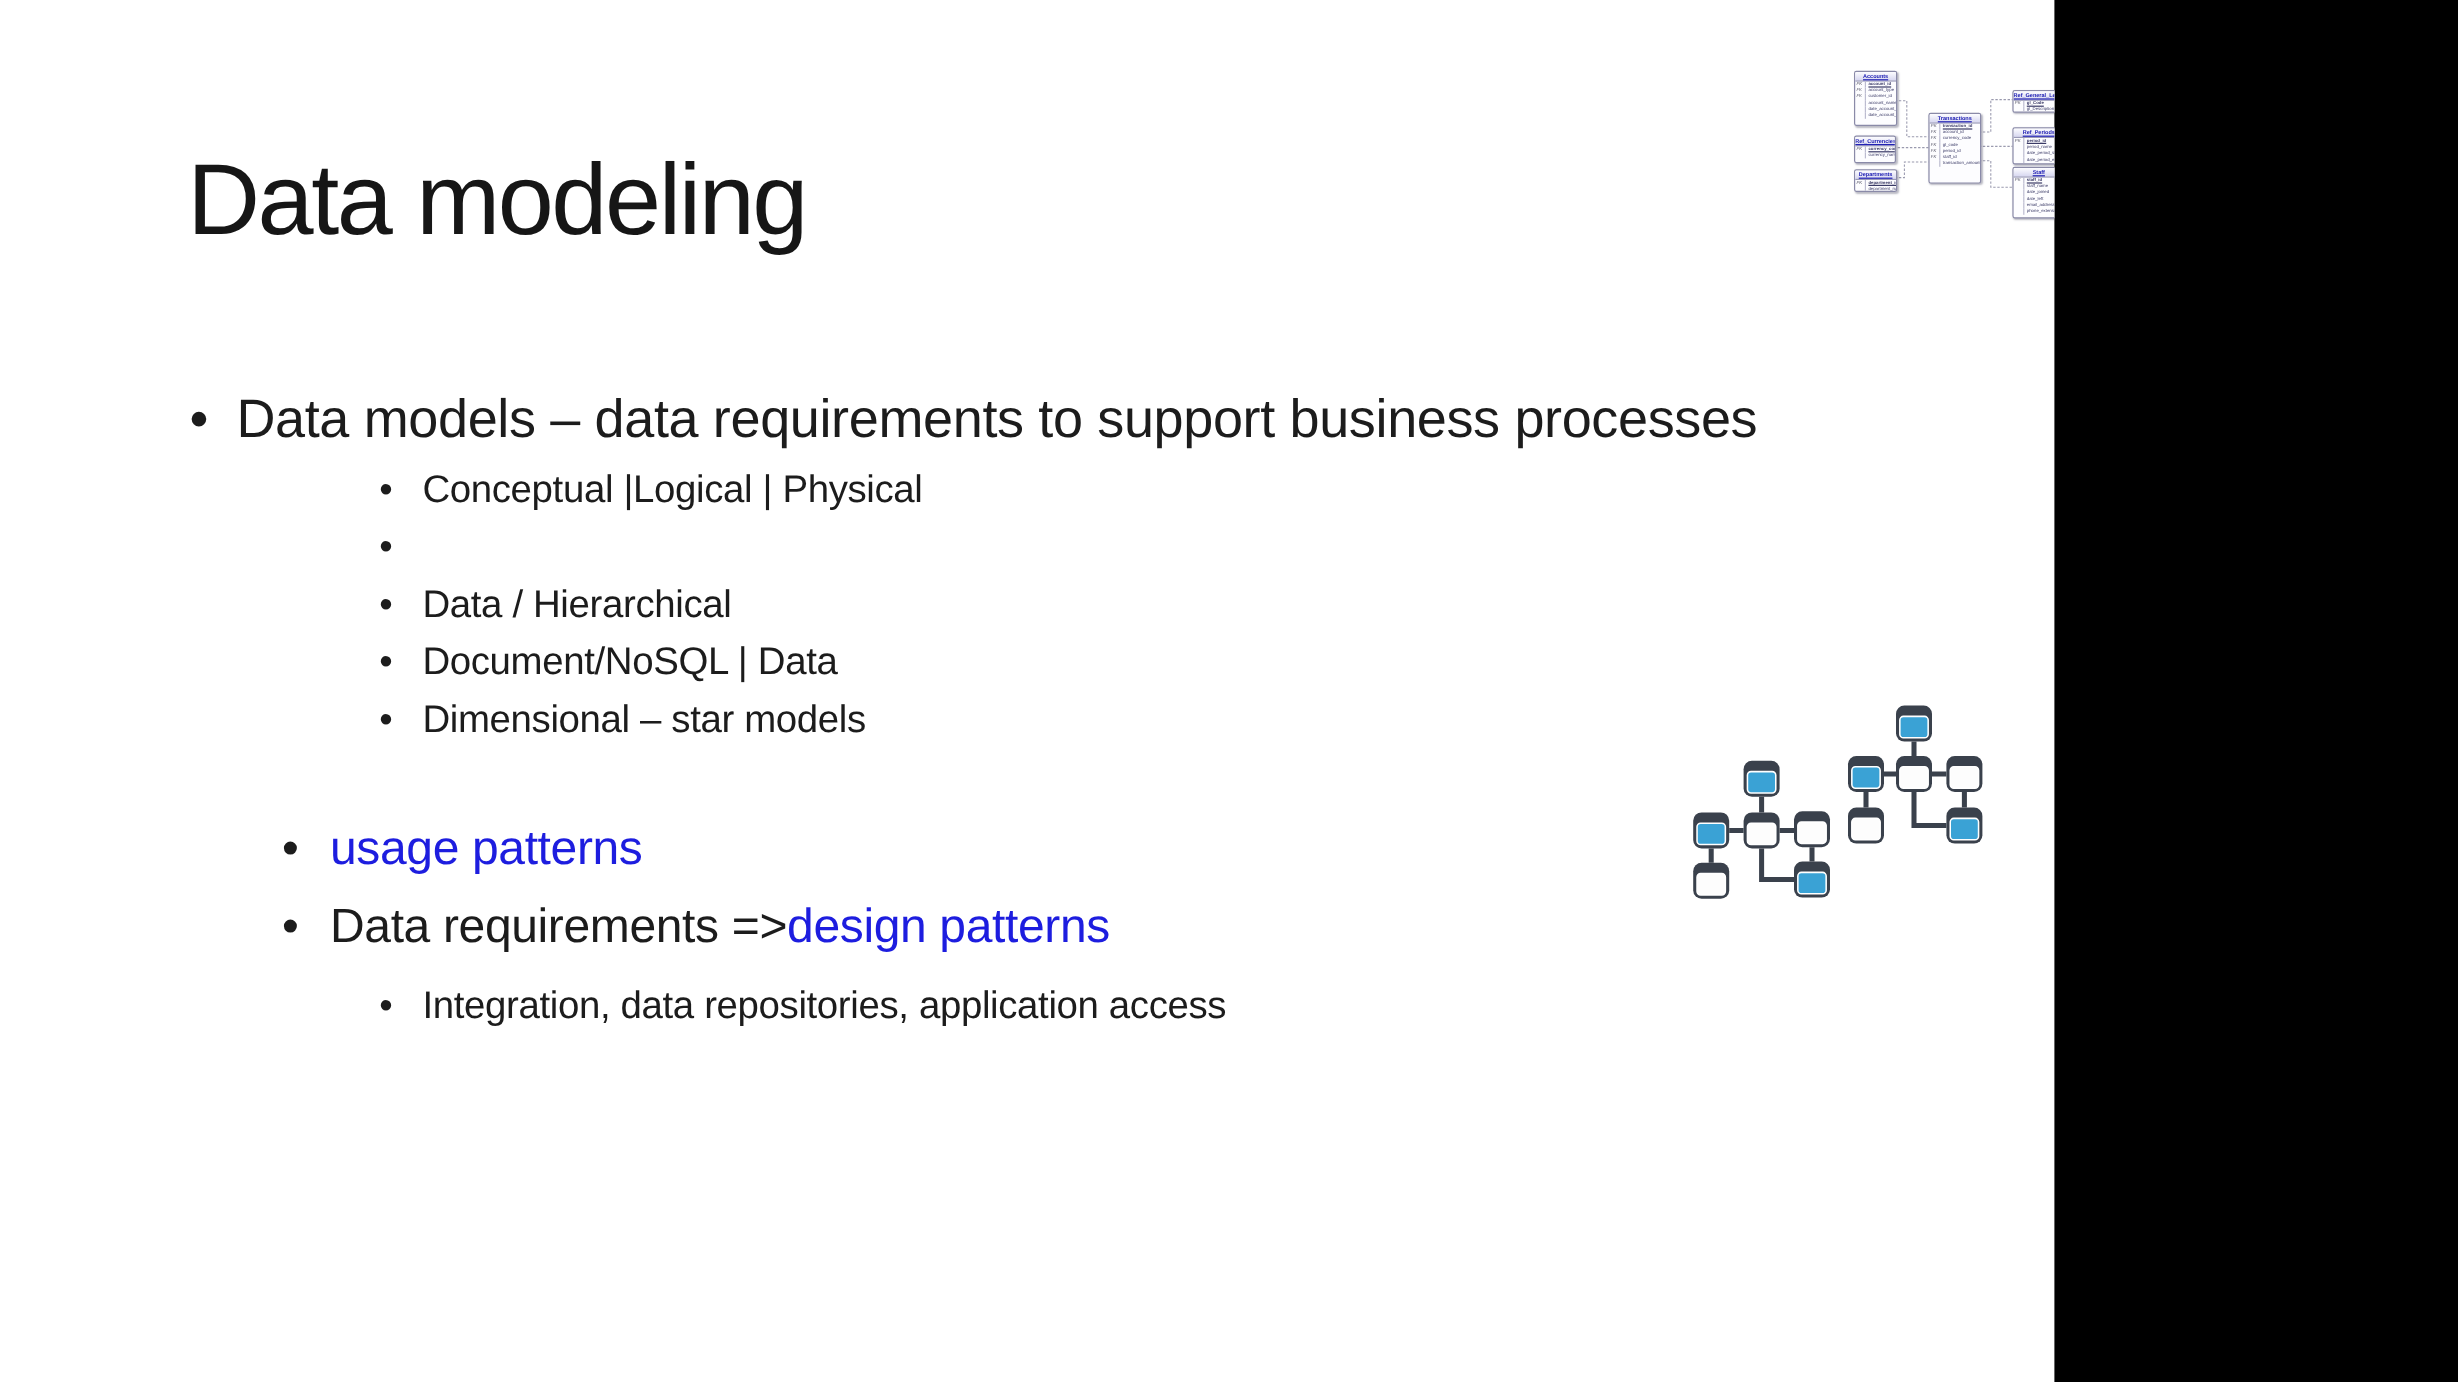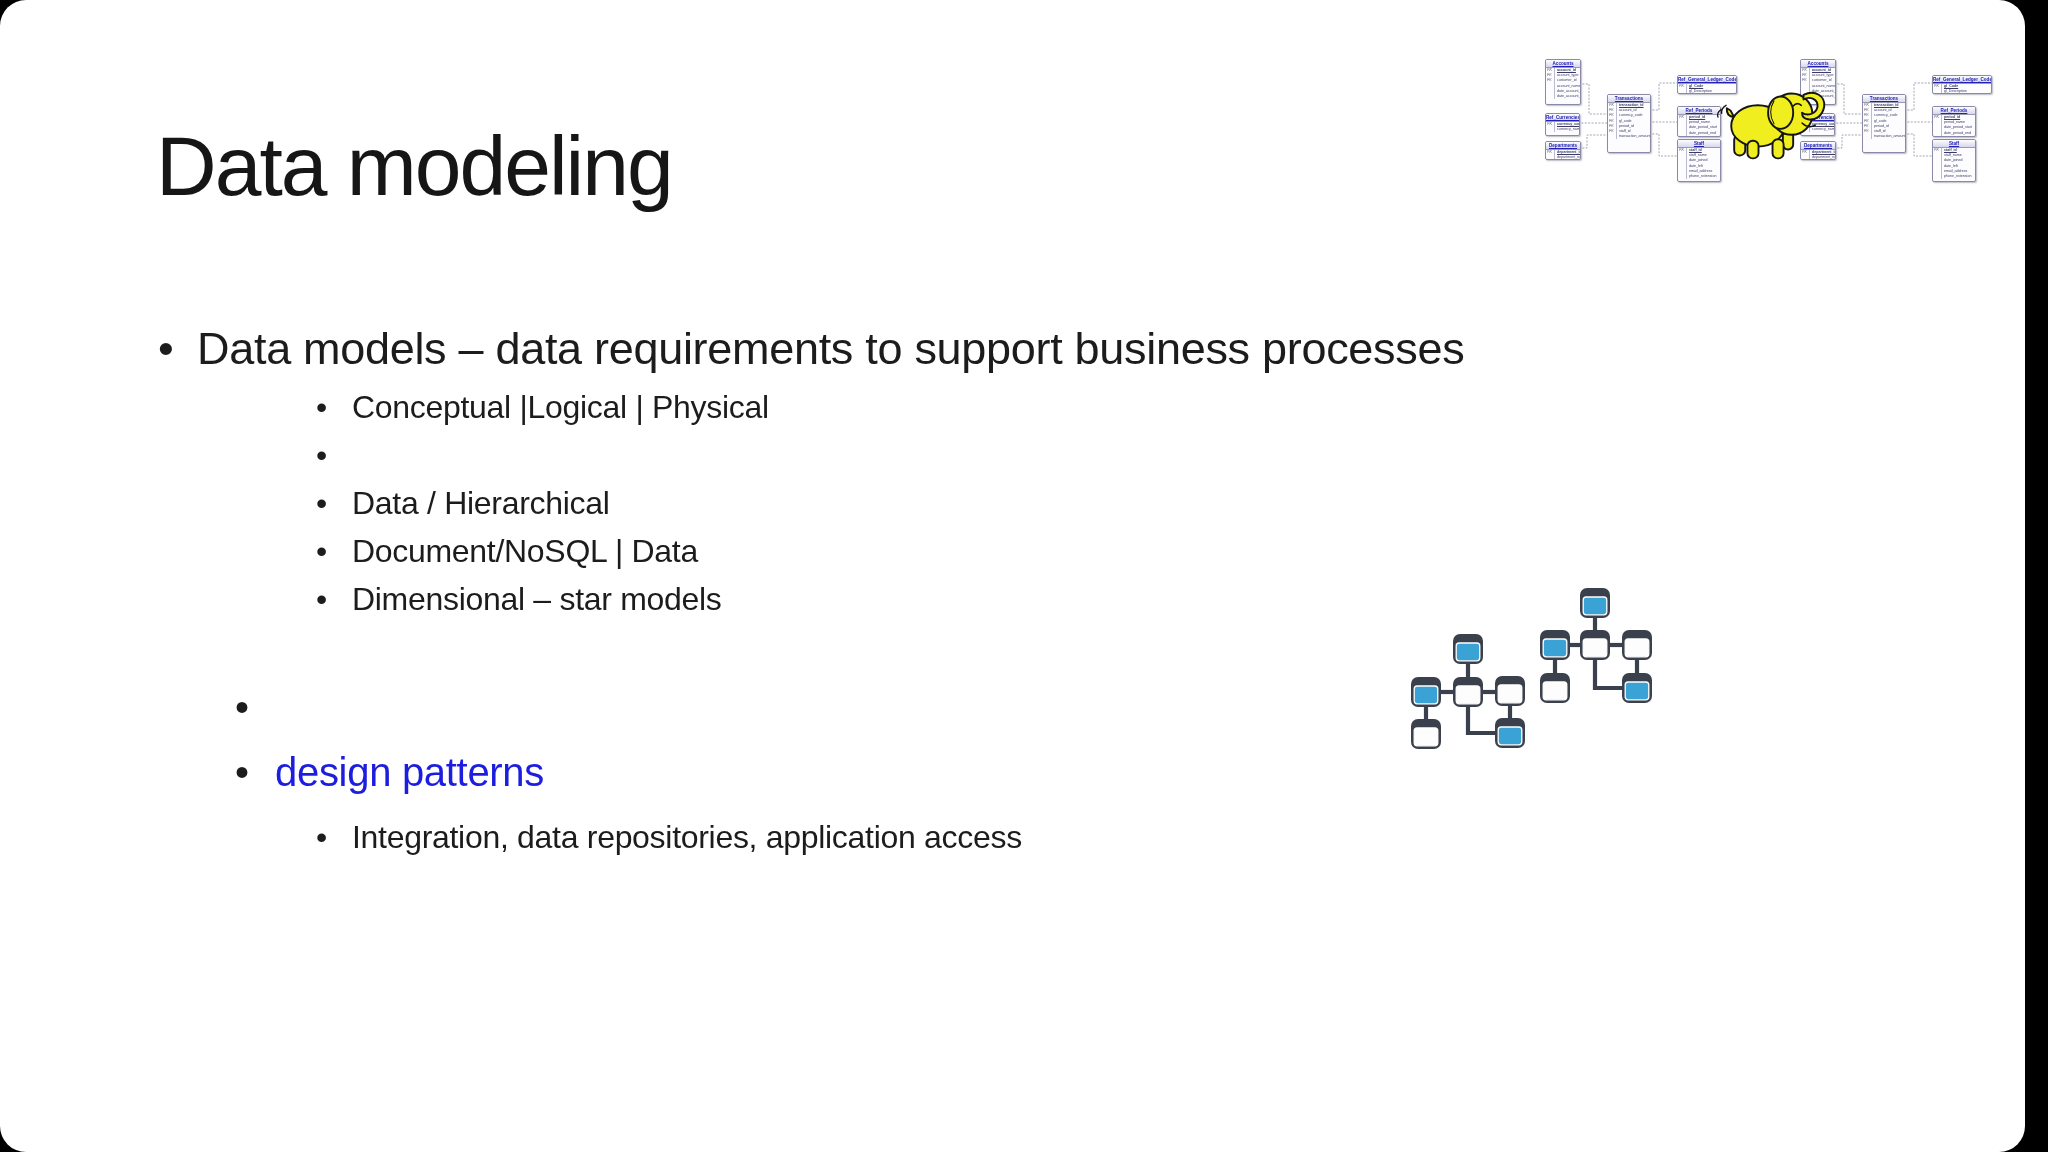--- a/index.html
+++ b/index.html
@@ -1,17 +1,17 @@
 <!DOCTYPE html>
 <html style="--text: #1c1c1c; --link: #1d1ddf; --er-blue: #2121b4;"><head>
 <meta charset="utf-8">
 <style>
   html,body{margin:0;padding:0;background:#000;}
-  #slide{position:relative;width:2025px;height:1152px;background:#ffffff;overflow:hidden;
-         font-family:"Liberation Sans",sans-serif;border-radius:26px;}
+  #slide{position:relative;width:1712px;height:1152px;background:#ffffff;overflow:hidden;
+         font-family:"Liberation Sans",sans-serif;}
   
   #title{position:absolute;left:156px;top:118px;font-size:84px;font-weight:300;
          letter-spacing:-2px;color:#161616;white-space:nowrap;}
   
   .line{position:absolute;display:flex;align-items:flex-start;color:var(--text,#1c1c1c);
         letter-spacing:-0.3px;white-space:nowrap;}
   .line .b{flex:none;}
   .l1{left:158px;top:323px;font-size:45px;}
   .l1 .b{width:39px;}
   .l2{left:235px;font-size:40px;}
@@ -64,23 +64,25 @@
     <span class="b">•</span>
     <span class="t">Document/NoSQL | Data</span>
   </div>
   <div class="line l3" style="top:581px">
     <span class="b">•</span>
     <span class="t">Dimensional – star models</span>
   </div>
 
   <div class="line l2" style="top:685px">
     <span class="b">•</span>
+    <span class="t blue">usage patterns</span>
   </div>
   <div class="line l2" style="top:750px">
     <span class="b">•</span>
+    <span class="t">Data requirements =&gt; </span>
     <span class="t blue">design patterns</span>
   </div>
 
   <div class="line l3" style="top:819px">
     <span class="b">•</span>
     <span class="t">Integration, data repositories, application access</span>
   </div>
 
   <div id="er-fig">
     <div class="er-cluster" id="erc0" style="left:5px">

